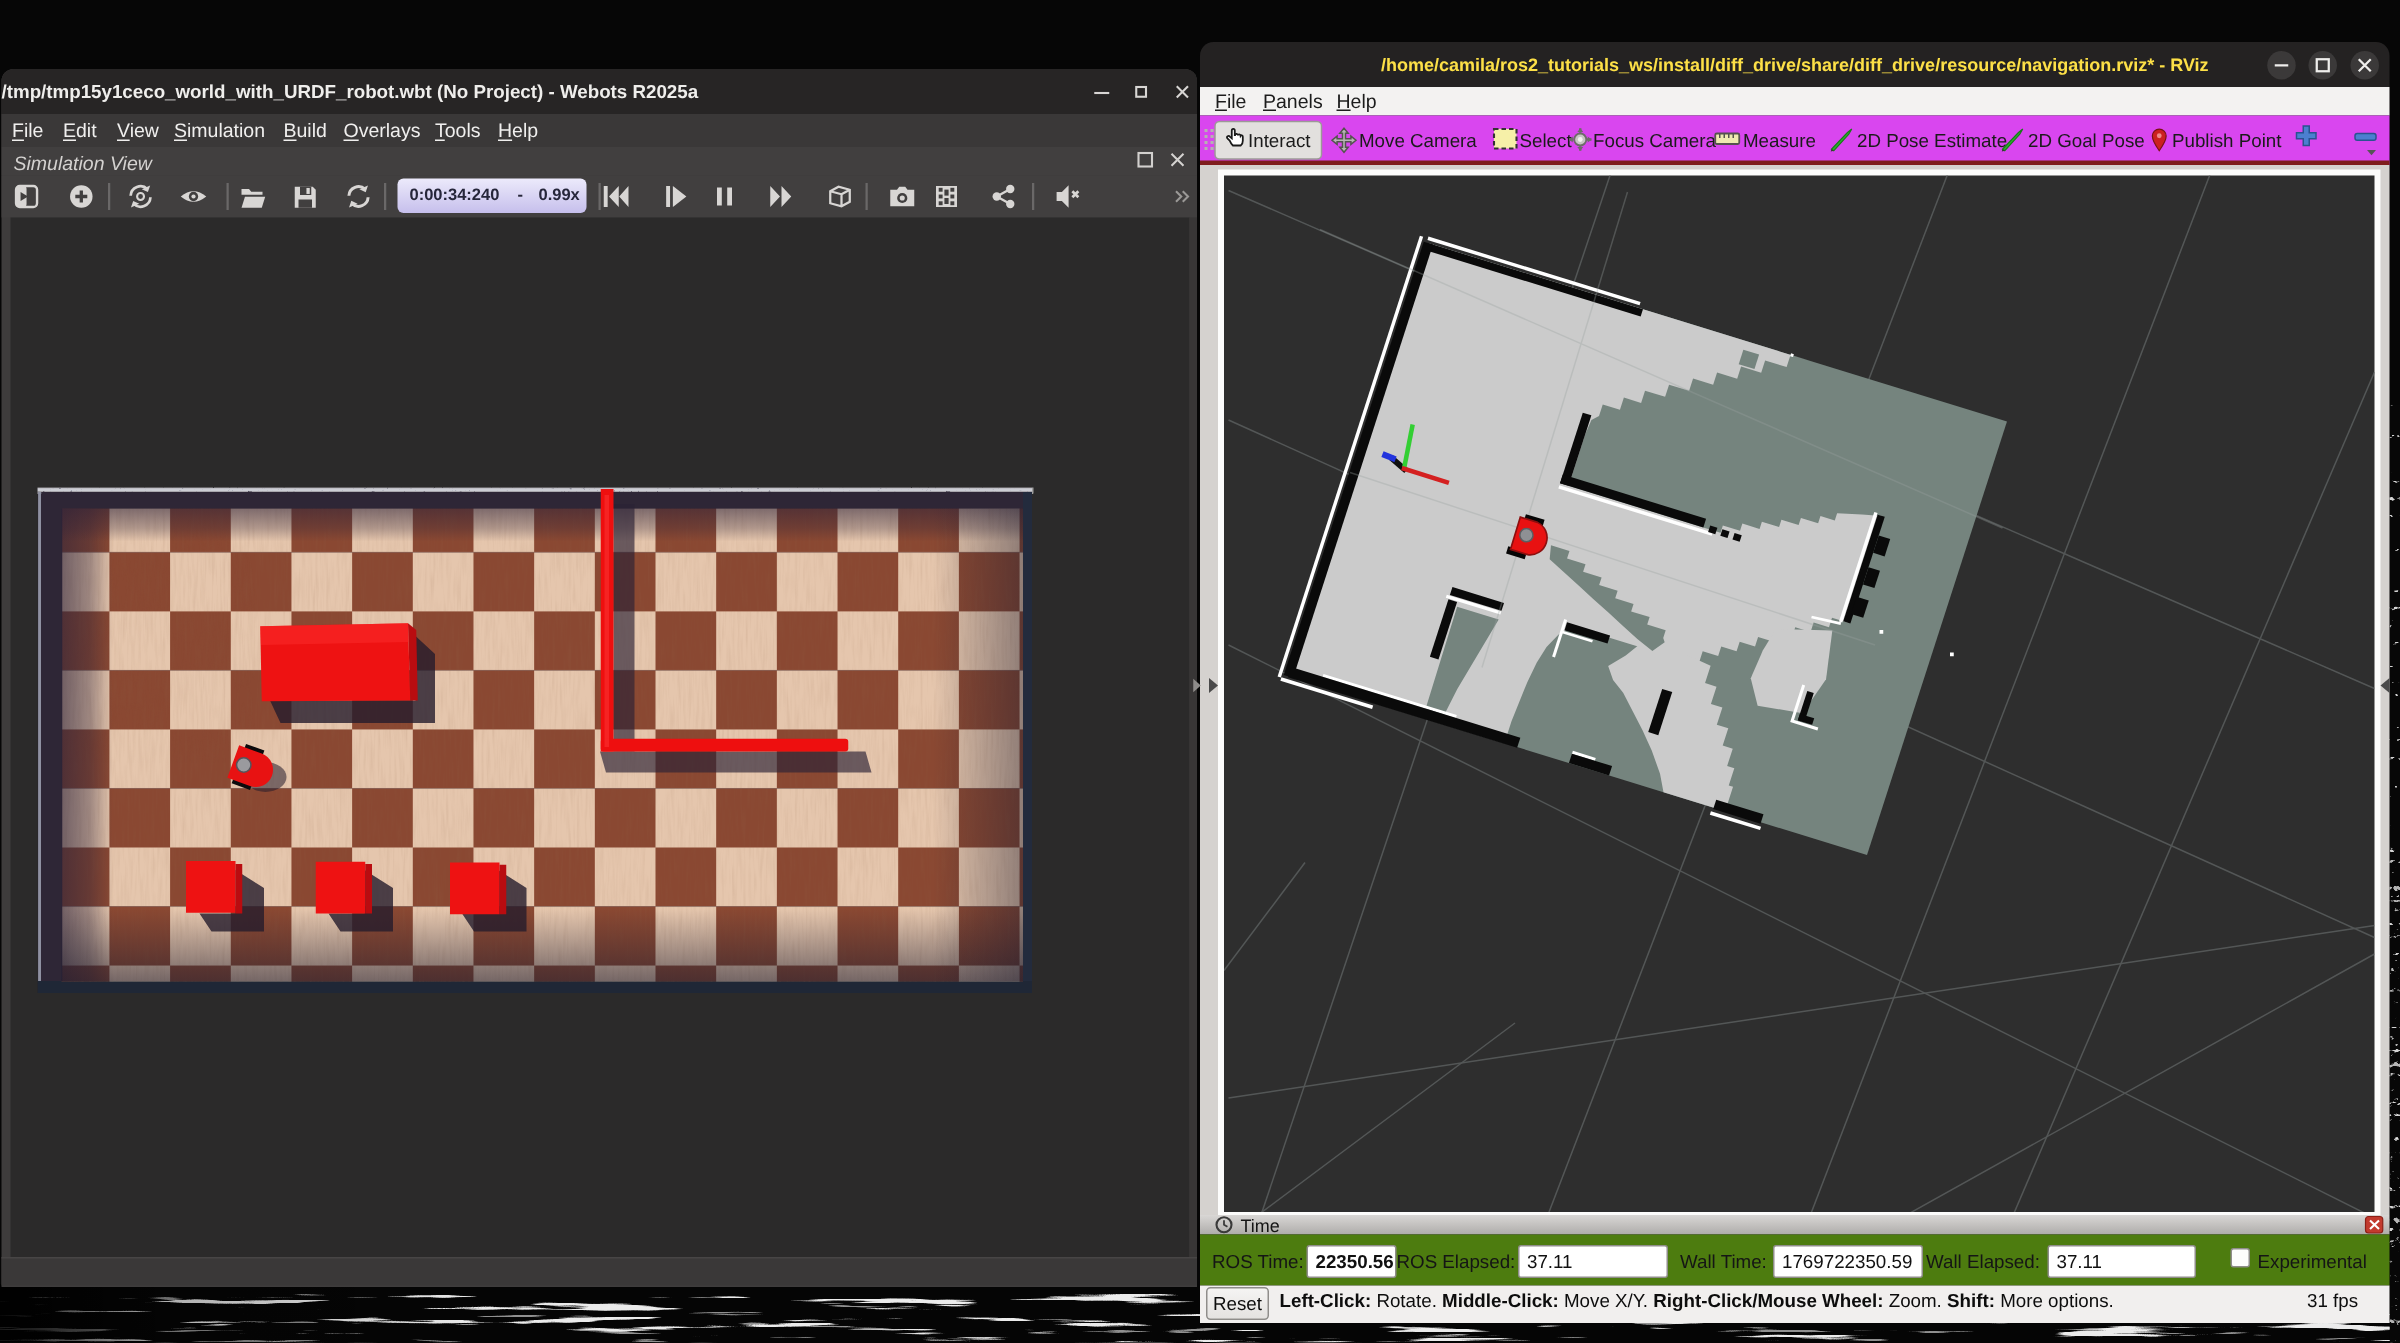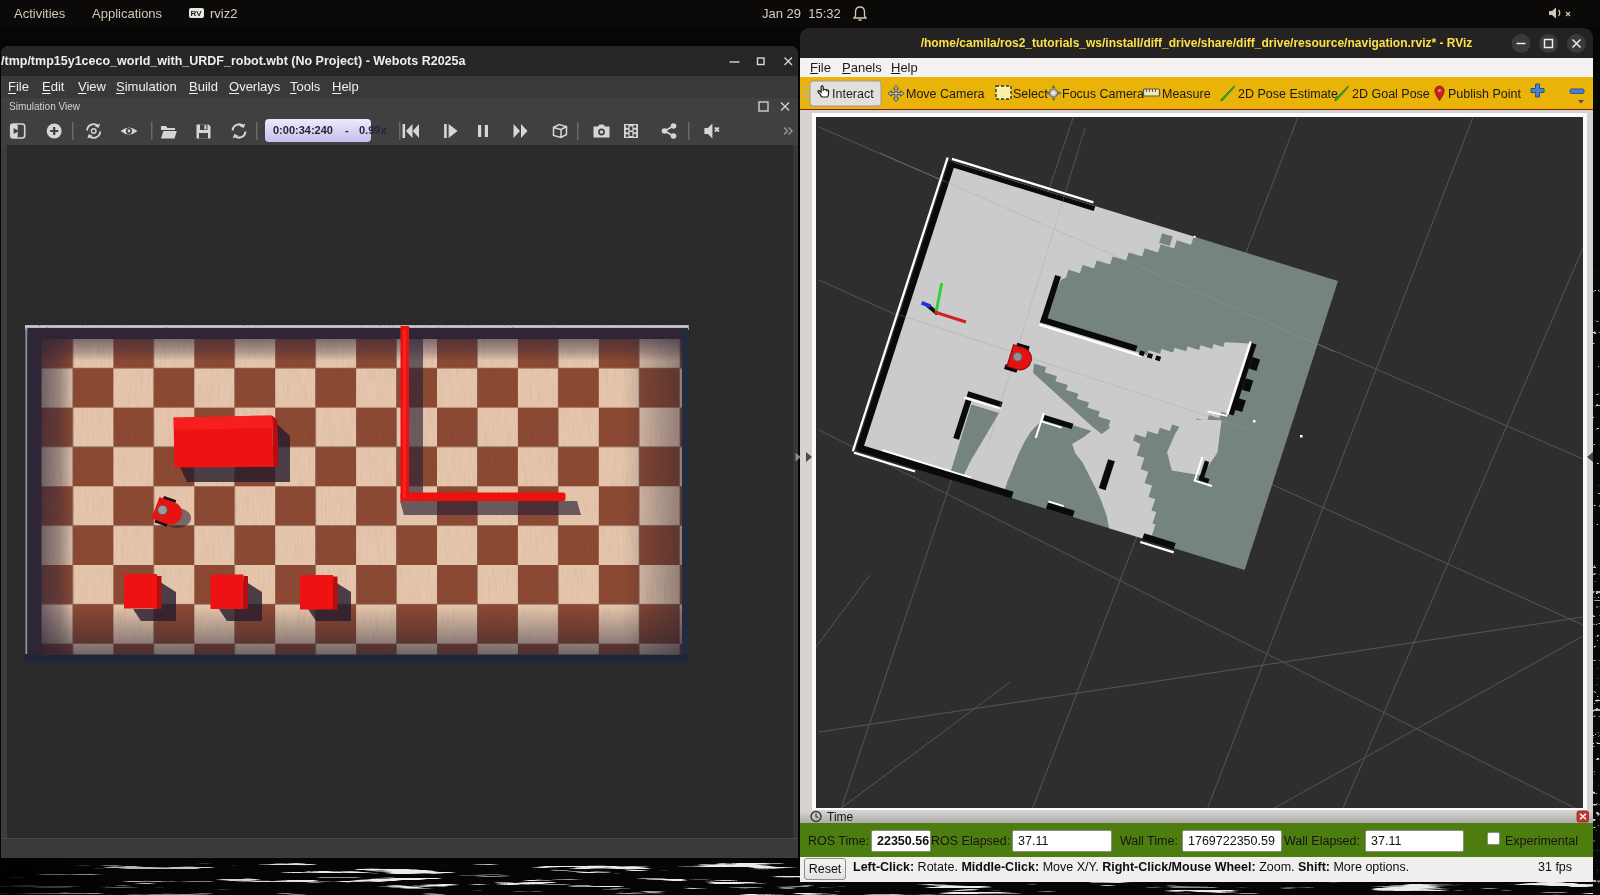--- a/index.html
+++ b/index.html
@@ -7,32 +7,32 @@
 
 #topbar{left:0;top:0;width:1600px;height:27px;background:#0b0a09;color:#cfc8b8;font-size:13px;}
 #topbar .it{position:absolute;top:6px;}
 
 
 #wb{left:1px;top:46px;width:797px;height:812px;background:#3e3c3c;border-radius:8px 8px 0 0;}
 #wb-title{left:1px;top:46px;width:797px;height:30px;background:#272525;border-radius:8px 8px 0 0;color:#efeeec;font-weight:bold;font-size:12.5px;text-align:left;line-height:31px;}
 #wb-menu{left:1px;top:76px;width:797px;height:22px;background:#3a3838;color:#f0efee;font-size:13px;}
 #wb-menu span{position:absolute;top:3px;}
 #wb-menu u{text-decoration-thickness:1px;text-underline-offset:2px;}
-#wb-tab{left:1px;top:98px;width:797px;height:19px;background:#413f3f;color:#d4d2d0;font-size:10px;}
+#wb-tab{left:1px;top:98px;width:797px;height:19px;background:#413f3f;color:#d4d2d0;font-size:13px;font-style:italic;}
 #wb-toolbar{left:1px;top:117px;width:797px;height:28px;background:#413f3f;}
 #wb-view{left:7px;top:145px;width:786px;height:693px;background:#2b2a2a;}
 #wb-status{left:1px;top:838px;width:797px;height:19px;background:#3a3838;border-top:1px solid #474545;}
 #wb-rstrip{left:793px;top:145px;width:5px;height:693px;background:#383636;}
 
-#wb-timer{left:265px;top:119px;width:106px;height:23px;background:linear-gradient(#eceafb,#c6bfec);border-radius:4px;color:#26263a;font-weight:bold;font-size:11px;line-height:23px;padding-left:48px;}
+#wb-timer{left:265px;top:119px;width:126px;height:23px;background:linear-gradient(#eceafb,#c6bfec);border-radius:4px;color:#26263a;font-weight:bold;font-size:11px;line-height:23px;padding-left:48px;}
 
 #rv-title{left:800px;top:28px;width:793px;height:30px;background:#242222;border-radius:9px 9px 0 0;color:#fde047;font-weight:bold;font-size:12px;text-align:center;line-height:31px;}
 #rv-menu{left:800px;top:58px;width:793px;height:19px;background:#f3f2f1;color:#1c1c1c;font-size:13px;}
 #rv-menu span{position:absolute;top:2px;}
-#rv-toolbar{left:800px;top:77px;width:793px;height:33px;background:#eab308;border-bottom:1px solid #7f1d1d;}
+#rv-toolbar{left:800px;top:77px;width:793px;height:33px;background:#d946ef;border-bottom:3px solid #7f1d1d;}
 #rv-frame{left:800px;top:110px;width:793px;height:700px;background:#d5d2cf;}
 #rv-white{left:812px;top:113px;width:775px;height:699px;background:#fcfcfb;}
 #rv-view{left:816px;top:117px;width:767px;height:691px;background:#2e2e2e;}
 #rv-timehead{left:800px;top:810px;width:793px;height:13px;background:linear-gradient(#d9d7d5,#aeacaa);font-size:11px;color:#151515;}
 #rv-fields{left:800px;top:823px;width:793px;height:34px;background:#4d7c0f;font-size:12.5px;color:#151515;}
 #rv-bottom{left:800px;top:857px;width:793px;height:25px;background:#f1efee;font-size:12.5px;color:#0d0d0d;}
 .inbox{position:absolute;top:7px;height:22px;background:#fff;border:1px solid #8f8d8a;border-radius:2px;font-size:12.5px;color:#111;line-height:20px;padding-left:5px;}
 .flab{position:absolute;top:11px;}
 </style></head>
 <body>
@@ -61,39 +61,20 @@
  <rect y="7" width="1600" height="32" filter="url(#tvn)" opacity="0.92"></rect>
  <rect y="9" width="1600" height="30" filter="url(#tvn2)" opacity="0.6"></rect>
  <rect width="1600" height="39" fill="url(#nfade)"></rect>
 </svg>
 <svg class="abs" id="noise-right" style="left:1593px;top:270px" width="7" height="625">
  <rect width="7" height="625" fill="#070707"></rect>
  <rect width="7" height="625" filter="url(#tvn2)" opacity="0.9"></rect>
  <rect y="300" width="7" height="325" filter="url(#tvn)" opacity="0.7"></rect>
 </svg>
 
-<div class="abs" id="topbar">
- <span class="it" style="left:14px">Activities</span>
- <span class="it" style="left:92px">Applications</span>
- <span class="it" style="left:210px;color:#d5cfc2">rviz2</span>
- <span class="it" style="left:762px;color:#d5cfc2">Jan 29&nbsp; 15:32</span>
- <svg style="position:absolute;left:188px;top:6px" width="18" height="15">
-  <rect x="1" y="2" width="15" height="10" rx="2" fill="#e8e6e2"></rect>
-  <text x="2.5" y="10" font-size="8" font-weight="bold" fill="#222" font-family="Liberation Sans">RV</text>
- </svg>
- <svg style="position:absolute;left:851px;top:5px" width="18" height="17">
-  <path d="M9 2 Q13.5 2 13.5 7 L13.5 11 L15 13 L3 13 L4.5 11 L4.5 7 Q4.5 2 9 2 Z" fill="none" stroke="#cfc8b8" stroke-width="1.3"></path>
-  <path d="M7.5 14.5 Q9 16 10.5 14.5" fill="none" stroke="#cfc8b8" stroke-width="1.3"></path>
- </svg>
- <svg style="position:absolute;left:1548px;top:6px" width="24" height="15">
-  <path d="M1 5 L4 5 L8 1.5 L8 12.5 L4 9 L1 9 Z" fill="#cfc8b8"></path>
-  <path d="M10.5 4 Q13 7 10.5 10" fill="none" stroke="#cfc8b8" stroke-width="1.3"></path>
-  <path d="M18 6 L22 10 M22 6 L18 10" stroke="#cfc8b8" stroke-width="1.2"></path>
- </svg>
-</div>
 
 <div class="abs" id="wb"></div>
 <div class="abs" id="wb-title">/tmp/tmp15y1ceco_world_with_URDF_robot.wbt (No Project) - Webots R2025a</div>
 <div class="abs" id="wb-menu">
  <span style="left:7px"><u>F</u>ile</span>
       <span style="left:41px"><u>E</u>dit</span>
  <span style="left:77px"><u>V</u>iew</span>
       <span style="left:115px"><u>S</u>imulation</span>
  <span style="left:188px"><u>B</u>uild</span>
       <span style="left:228px"><u>O</u>verlays</span>

